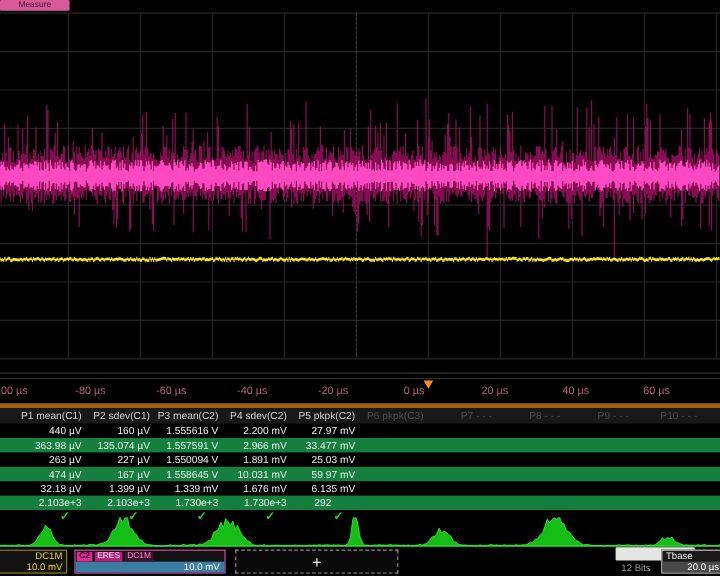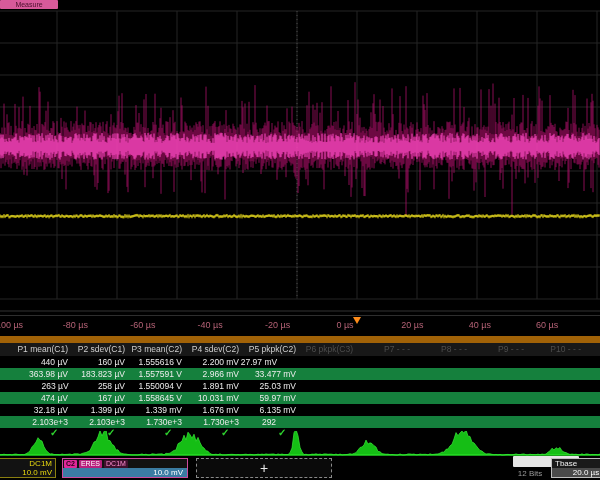--- a/index.html
+++ b/index.html
@@ -12,21 +12,21 @@
   
   #grid{left:0;top:0;}
   .gl{stroke:#242424;stroke-width:1;}
   .glc{stroke:#4a4a4a;stroke-width:1;}
   
   #time-axis{left:0;top:315px;width:600px;height:20px;border-top:1px solid #2e2e2e;}
   .tlabel{position:absolute;top:4px;width:44px;text-align:center;font-size:9px;color:#b56276;}
   #trig{position:absolute;top:1px;width:0;height:0;border-left:4px solid transparent;
         border-right:4px solid transparent;border-top:7px solid #ff8c1a;}
   
-  #mtable{left:0;top:336px;width:600px;height:95px;border-top:7px solid #a16207;}
+  #mtable{left:0;top:336px;width:600px;height:95px;border-top:4px solid #a16207;}
   .trow{position:relative;width:600px;height:12px;}
   .trow.alt{background:#15803d;}
   .trow.head{background:#181818;height:13px;}
   .tcell{position:absolute;top:0;width:54px;text-align:right;font-size:8.5px;
          line-height:12px;color:#ececec;white-space:nowrap;}
   .tcell.hdr{color:#cfcfcf;}
   .tcell.dim{color:#4d4d4d;}
   .chk{position:absolute;top:-1px;font-size:10px;color:#2fd32f;font-weight:bold;}
   
   #hist{left:0;top:431px;}
@@ -113,32 +113,32 @@
         <div class="tcell hdr dim" style="left: 356px;">P7 - - -</div>
         <div class="tcell hdr dim" style="left: 413px;">P8 - - -</div>
         <div class="tcell hdr dim" style="left: 470px;">P9 - - -</div>
         <div class="tcell hdr dim" style="left: 527px;">P10 - - -</div>
       </div>
       <div class="trow">
         <div class="tcell" style="left: 14px;">440 µV</div>
         <div class="tcell" style="left: 71px;">160 µV</div>
         <div class="tcell" style="left: 128px;">1.555616 V</div>
         <div class="tcell" style="left: 185px;">2.200 mV</div>
-        <div class="tcell" style="left: 232px; text-align: center;">27.97 mV</div>
+        <div class="tcell" style="left: 242px;">27.97 mV</div>
       </div>
       <div class="trow alt">
         <div class="tcell" style="left: 14px;">363.98 µV</div>
-        <div class="tcell" style="left: 71px;">183.823 µV</div>
+        <div class="tcell" style="left: 71px;">135.074 µV</div>
         <div class="tcell" style="left: 128px;">1.557591 V</div>
         <div class="tcell" style="left: 185px;">2.966 mV</div>
         <div class="tcell" style="left: 242px;">33.477 mV</div>
       </div>
       <div class="trow">
-        <div class="tcell" style="left: 28px; text-align: center;">263 µV</div>
-        <div class="tcell" style="left: 71px;">258 µV</div>
+        <div class="tcell" style="left: 14px;">263 µV</div>
+        <div class="tcell" style="left: 71px;">227 µV</div>
         <div class="tcell" style="left: 128px;">1.550094 V</div>
         <div class="tcell" style="left: 185px;">1.891 mV</div>
         <div class="tcell" style="left: 242px;">25.03 mV</div>
       </div>
       <div class="trow alt">
         <div class="tcell" style="left: 14px;">474 µV</div>
         <div class="tcell" style="left: 71px;">167 µV</div>
         <div class="tcell" style="left: 128px;">1.558645 V</div>
         <div class="tcell" style="left: 185px;">10.031 mV</div>
         <div class="tcell" style="left: 242px;">59.97 mV</div>

